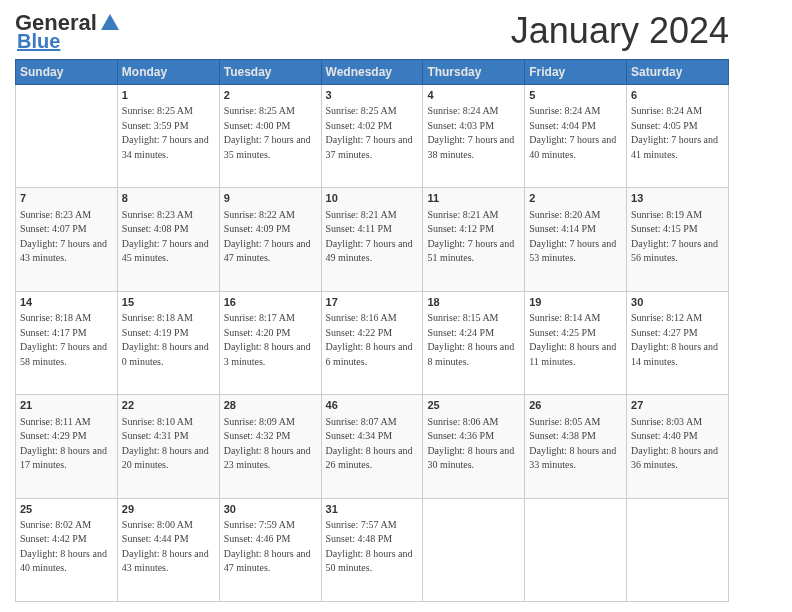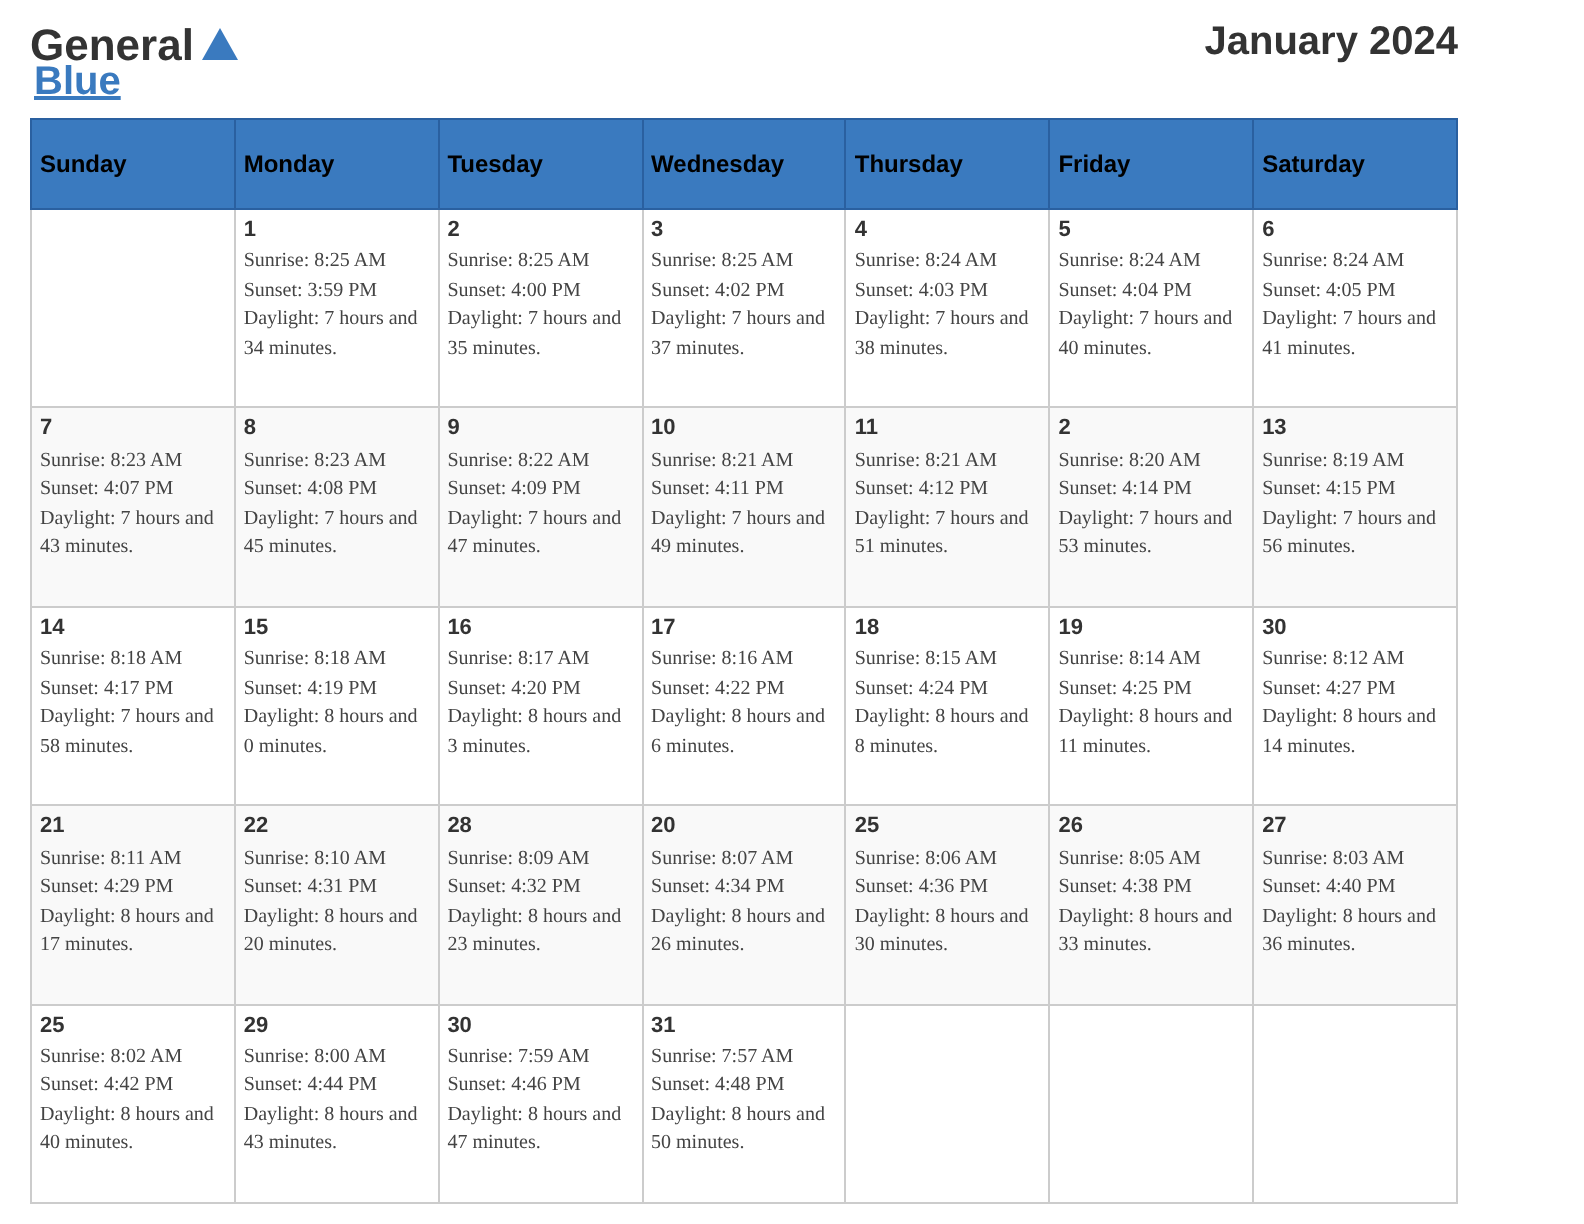--- a/index.html
+++ b/index.html
@@ -25,38 +25,38 @@
     }
     .logo {
       display: flex;
       flex-direction: column;
       align-items: flex-start;
     }
     .title-block {
       text-align: right;
     }
     .month-title {
-      font-size: 20px;
+      font-size: 36px;
       color: #333;
-      font-weight: bold;
+      font-weight: normal;
     }
     .location-title {
       font-size: 14px;
       color: #555;
     }
     .calendar {
       flex: 1;
       border-collapse: collapse;
       width: 100%;
       font-size: 10px;
     }
     .calendar th {
       background-color: #3a7abf;
-      color: #000000;
-      padding: 15px 4px;
+      color: #e5e5e5;
+      padding: 5px 4px;
       text-align: left;
       font-size: 12px;
       font-weight: bold;
       border: 1px solid #2a60a0;
     }
     .calendar td {
       border: 1px solid #ccc;
       vertical-align: top;
       padding: 3px 4px;
       width: calc(100% / 7);
@@ -213,21 +213,21 @@
           </td>
           <td>
             <span class="cell-day">22</span>
             <div class="cell-info">Sunrise: 8:10 AM<br>Sunset: 4:31 PM<br>Daylight: 8 hours and 20 minutes.</div>
           </td>
           <td>
             <span class="cell-day">28</span>
             <div class="cell-info">Sunrise: 8:09 AM<br>Sunset: 4:32 PM<br>Daylight: 8 hours and 23 minutes.</div>
           </td>
           <td>
-            <span class="cell-day">20</span>
+            <span class="cell-day">46</span>
             <div class="cell-info">Sunrise: 8:07 AM<br>Sunset: 4:34 PM<br>Daylight: 8 hours and 26 minutes.</div>
           </td>
           <td>
             <span class="cell-day">25</span>
             <div class="cell-info">Sunrise: 8:06 AM<br>Sunset: 4:36 PM<br>Daylight: 8 hours and 30 minutes.</div>
           </td>
           <td>
             <span class="cell-day">26</span>
             <div class="cell-info">Sunrise: 8:05 AM<br>Sunset: 4:38 PM<br>Daylight: 8 hours and 33 minutes.</div>
           </td>

